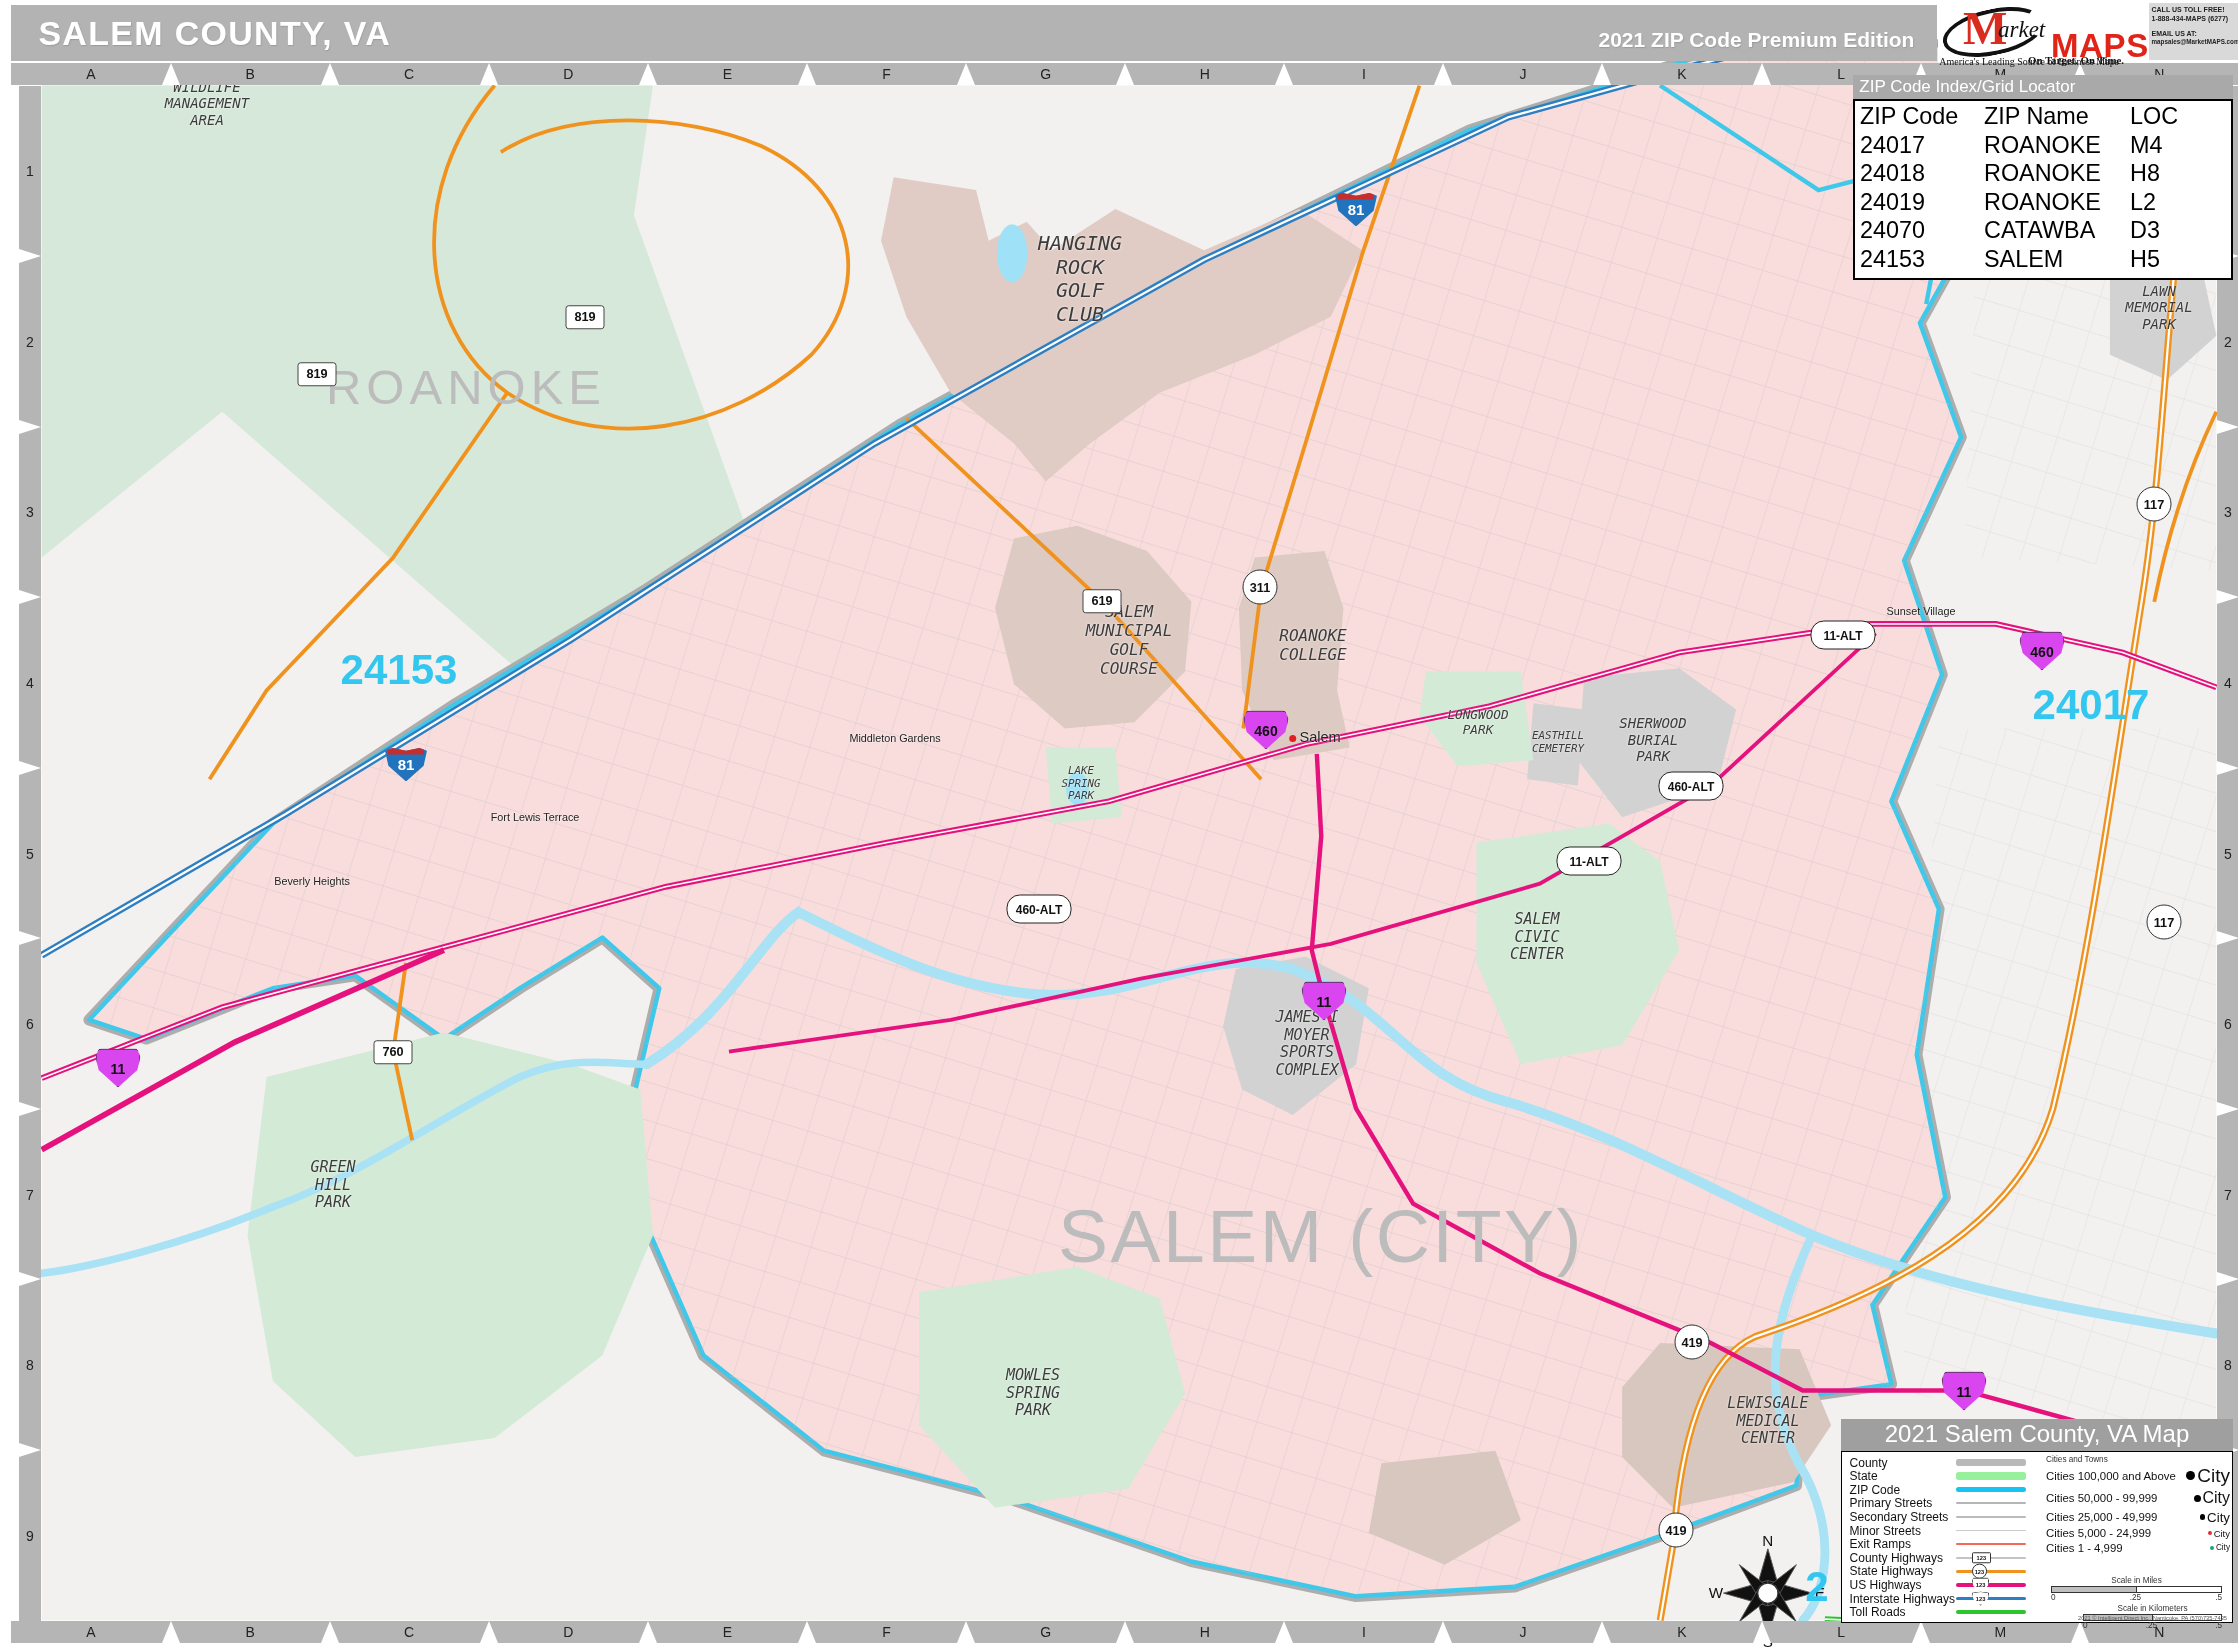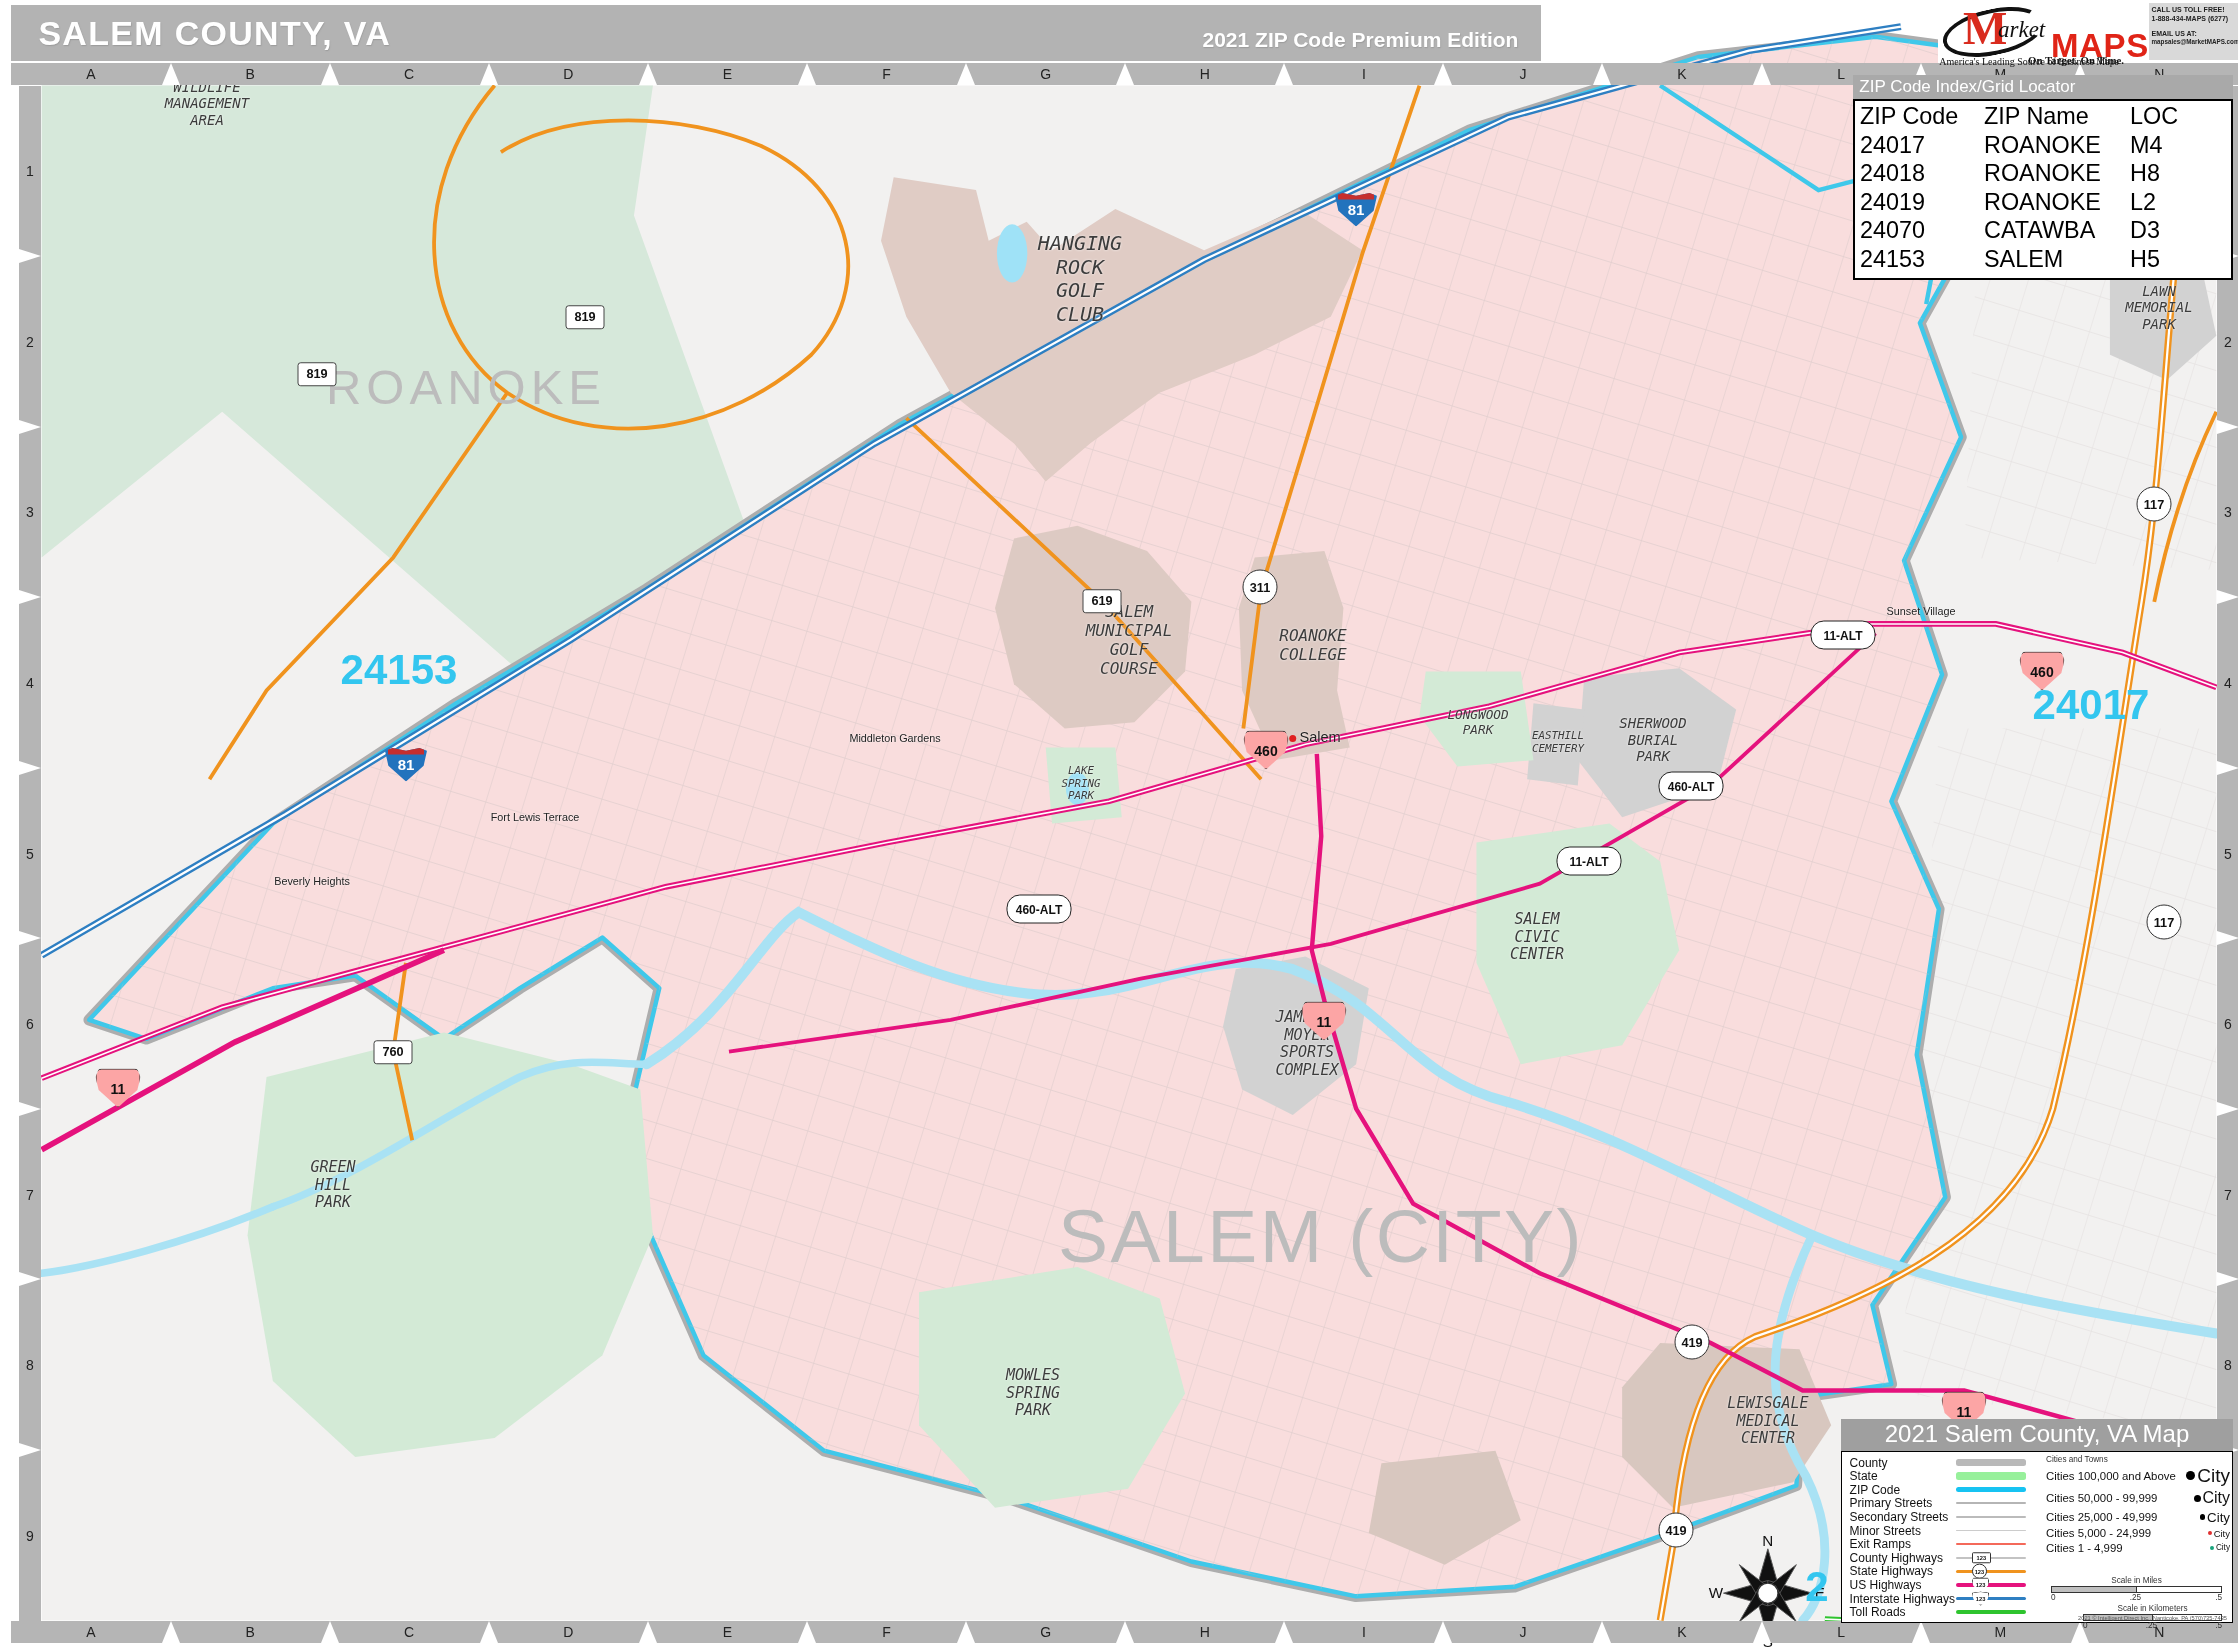--- a/index.html
+++ b/index.html
@@ -1,19 +1,19 @@
 <!DOCTYPE html>
 <html style="font-size:10px"><head>
 <meta charset="utf-8">
 <style>
   html,body{margin:0;padding:0;background:#ffffff;}
   body{width:2239px;height:1647px;position:relative;overflow:hidden;
        font-family:"Liberation Sans",sans-serif;}
   
-  #header{position:absolute;left:11.4px;top:5px;width:1530px;height:56px;
+  #header{position:absolute;left:11.4px;top:5px;width:1926px;height:56px;
           background:#b3b3b3;z-index:9;}
   #header .title{position:absolute;left:27px;top:9px;font-size:34px;font-weight:bold;
           color:#ffffff;letter-spacing:1.3px;text-shadow:0.6px 0.6px 1.3px #9a9a9a;}
   #header .edition{position:absolute;right:23px;bottom:9px;font-size:21px;font-weight:bold;
           color:#ffffff;text-shadow:0.6px 0.6px 1.3px #9a9a9a;}
   #logo{position:absolute;left:1938px;top:0;width:301px;height:63px;background:#ffffff;z-index:9;}
   #logo .swoosh{position:absolute;left:3.8px;top:9px;width:95px;height:38px;border:4.4px solid #111;
           border-radius:50%;transform:rotate(-12deg);border-right-color:transparent;}
   #logo .bigM{position:absolute;left:25px;top:1.3px;font-family:"Liberation Serif",serif;
           font-size:47px;font-weight:bold;color:#d92b1e;}
@@ -58,23 +58,23 @@
       background:#e02020;margin-right:3.2px;vertical-align:middle;}
   .place.city{font-size:14.6px;}
   
   .shield{position:absolute;transform:translate(-50%,-50%);display:flex;align-items:center;
       justify-content:center;font-weight:bold;color:#111;z-index:4;}
   .shield .sh-text{position:relative;z-index:2;}
   .shield-rect{width:37px;height:21.5px;background:#fff;border:1.9px solid #444;border-radius:3.2px;
       font-size:12.7px;}
   .shield-circle{width:33px;height:33px;background:#fff;border:1.9px solid #333;border-radius:50%;
       font-size:12.7px;}
-  .shield-us{width:43px;height:37px;background:#fca5a5;border:1.9px solid #222;font-size:14px;
+  .shield-us{width:43px;height:37px;background:#d946ef;border:1.9px solid #222;font-size:14px;
       clip-path:polygon(8% 0,92% 0,100% 22%,93% 55%,50% 100%,7% 55%,0 22%);
-      border-radius:6.3px;margin-top:20px;}
+      border-radius:6.3px;}
   .shield-oval{width:63px;height:27px;background:#fff;border:1.9px solid #222;border-radius:13.3px;
       font-size:12px;}
   .shield-interstate{width:42px;height:35px;background:#2273bd;color:#fff;font-size:15px;
       clip-path:polygon(0 12%,18% 4%,50% 12%,82% 4%,100% 12%,92% 55%,50% 100%,8% 55%);
       border-radius:5px;}
   .shield-interstate .sh-band{position:absolute;left:8%;top:0;width:84%;height:7.6px;
       background:#c62e2e;z-index:1;}
   
   #zipindex{position:absolute;left:1853px;top:75px;width:380px;z-index:8;}
   #zipindex .zhead{background:#a9a9a9;color:#fff;font-size:17px;padding:1.9px 6.3px;}

